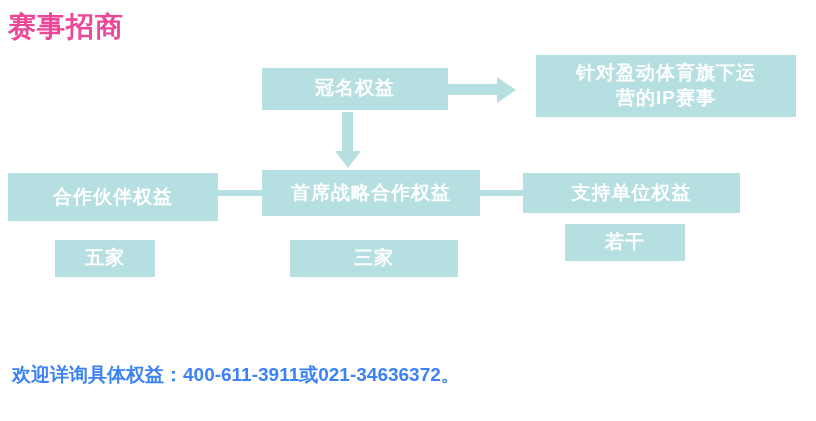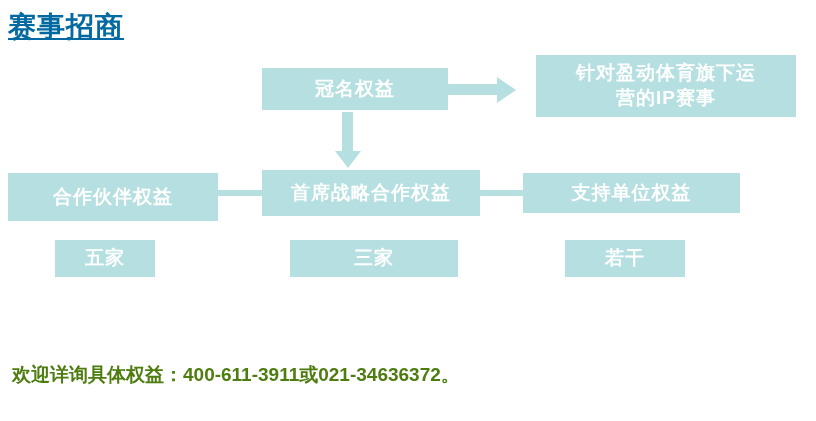--- a/index.html
+++ b/index.html
@@ -14,24 +14,23 @@
     height: 421px;
     background: #ffffff;
     overflow: hidden;
   }
   .page-title {
     position: absolute;
     left: 8px;
     top: 8px;
     font-size: 28px;
     font-weight: bold;
-    color: #0369a1;
+    color: #ec4899;
     font-family: "Liberation Serif", serif;
     letter-spacing: 1px;
-    text-decoration: underline;
   }
   .node {
     position: absolute;
     background: #b5dfe0;
     color: #ffffff;
     font-weight: bold;
     font-size: 19px;
     display: flex;
     align-items: center;
     justify-content: center;
@@ -64,31 +63,31 @@
     border-left: 13px solid transparent;
     border-right: 13px solid transparent;
     border-top: 17px solid #b5dfe0;
   }
   .footer-text {
     position: absolute;
     left: 12px;
     top: 362px;
     font-size: 19px;
     font-weight: bold;
-    color: #4d7c0f;
+    color: #3b82f6;
   }
 </style>
 </head>
 <body>
 
 <div class="stage">
 
   <div class="page-title">赛事招商</div>
 
-  <div class="node" style="left:262px; top:68px; width:186px; height:42px;">冠名权益</div>
+  <div class="node" style="left:262px; top:68px; width:186px; height:42px;font-family:Liberation Mono, monospace;">冠名权益</div>
 
   <div class="arrow-shaft" style="left:444px; top:84px; width:54px; height:11px;"></div>
   <div class="arrow-head-right" style="left:497px; top:77px;"></div>
 
   <div class="node" style="left:515px; top:55px; width:260px; height:62px;margin-left:21px;">针对盈动体育旗下运
 营的IP赛事</div>
 
   <div class="arrow-shaft" style="left:342px; top:112px; width:11px; height:40px;"></div>
   <div class="arrow-head-down" style="left:335px; top:151px;"></div>
 
@@ -98,17 +97,17 @@
   <div class="node" style="left:8px; top:173px; width:210px; height:48px;">合作伙伴权益</div>
 
   <div class="node" style="left:262px; top:170px; width:218px; height:46px;">首席战略合作权益</div>
 
   <div class="node" style="left:523px; top:173px; width:217px; height:40px;">支持单位权益</div>
 
   <div class="node" style="left:55px; top:240px; width:100px; height:37px;">五家</div>
 
   <div class="node" style="left:290px; top:240px; width:168px; height:37px;">三家</div>
 
-  <div class="node" style="left:565px; top:240px; width:120px; height:37px;">若干</div>
+  <div class="node" style="left:565px; top:224px; width:120px; height:37px;">若干</div>
 
   <div class="footer-text">欢迎详询具体权益：400-611-3911或021-34636372。</div>
 
 </div>
 
 </body></html>

